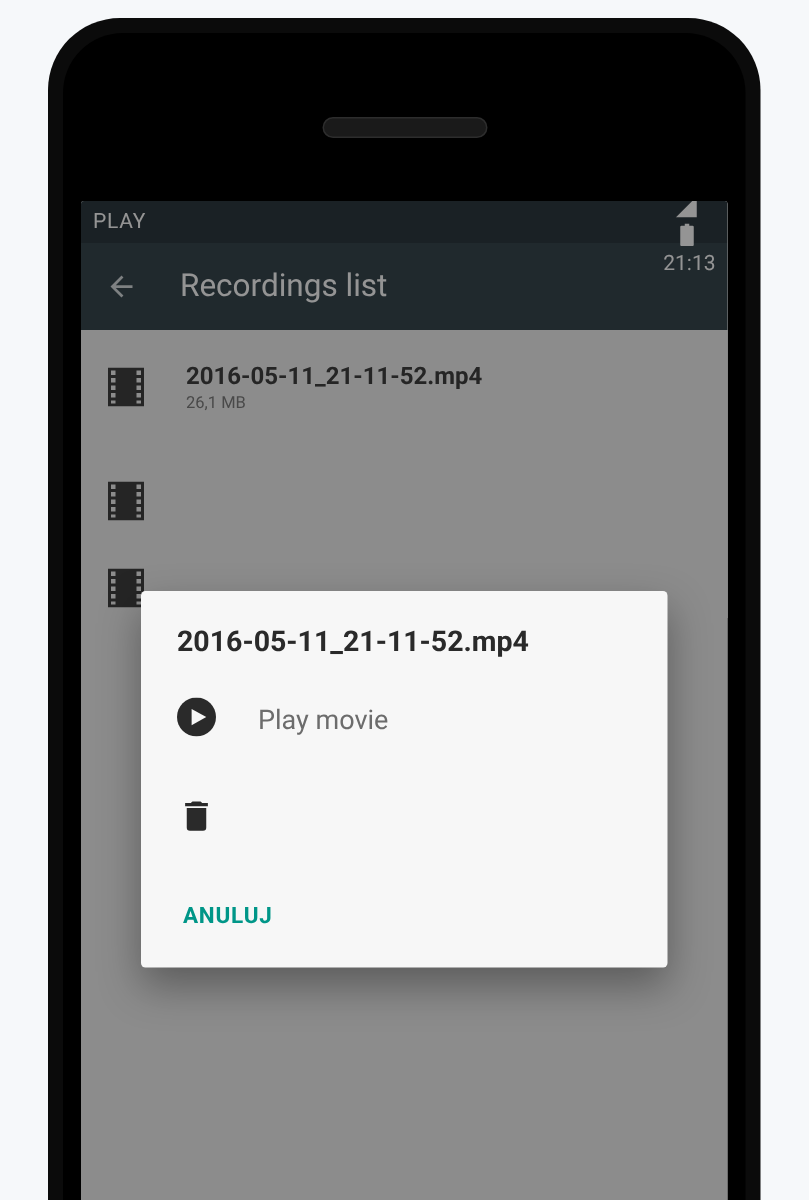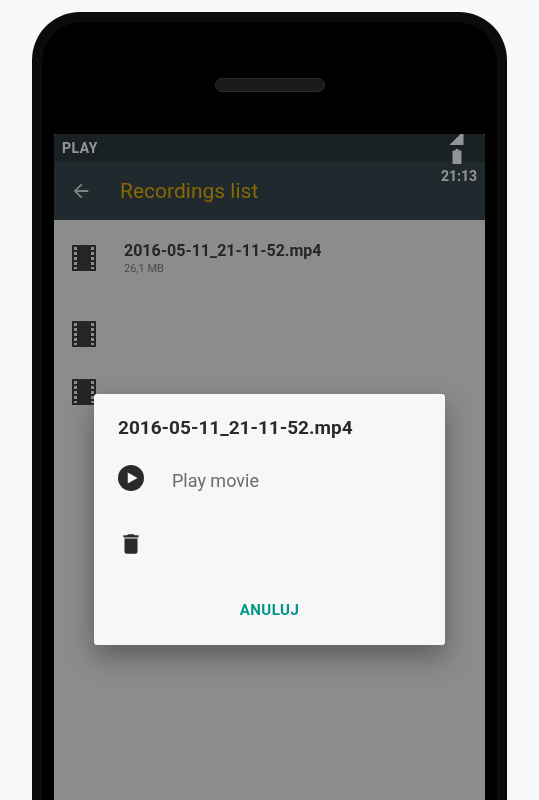--- a/index.html
+++ b/index.html
@@ -51,36 +51,36 @@
       overflow: hidden;
     }
     .status-bar {
       height: 28px;
       background: #2e3a40;
       display: flex;
       align-items: center;
       padding: 12px 8px;
       color: #fff;
       font-size: 14px;
-      font-weight: 700;
+      font-weight: 400;
     }
     .status-left { flex: 1; letter-spacing: 0.5px; }
     .status-right { display: flex; align-items: center; gap: 4px; flex-direction: column; }
     .status-right svg { display: block; }
     .clock { margin-left: 4px; font-size: 14px; }
     .app-bar {
       height: 58px;
       background: #37474f;
       display: flex;
       align-items: center;
       padding: 0 16px;
       color: #d9dee0;
     }
     .back-arrow { margin-right: 28px; display: flex; }
-    .app-title { font-size: 21px; color: #eab308; font-weight: 400; }
+    .app-title { font-size: 21px; color: #ffffff; font-weight: 400; }
     .list {
       background: #f2f2f2;
     }
     .list-item {
       display: flex;
       align-items: center;
       padding: 16px 18px;
       height: 76px;
     }
     .film-icon { margin-right: 28px; display: flex; }
@@ -113,21 +113,21 @@
       align-items: center;
       padding: 18px 24px;
       gap: 28px;
     }
     .dialog-option-label {
       font-size: 18px;
       color: #6c6c6c;
     }
     .dialog-actions {
       display: flex;
-      justify-content: center;
+      justify-content: flex-start;
       padding: 14px 18px 10px 18px;
     }
     .dialog-btn {
       font-size: 15px;
       font-weight: 700;
       color: #009688;
       letter-spacing: 0.5px;
       padding: 8px 10px;
       cursor: pointer;
     }

